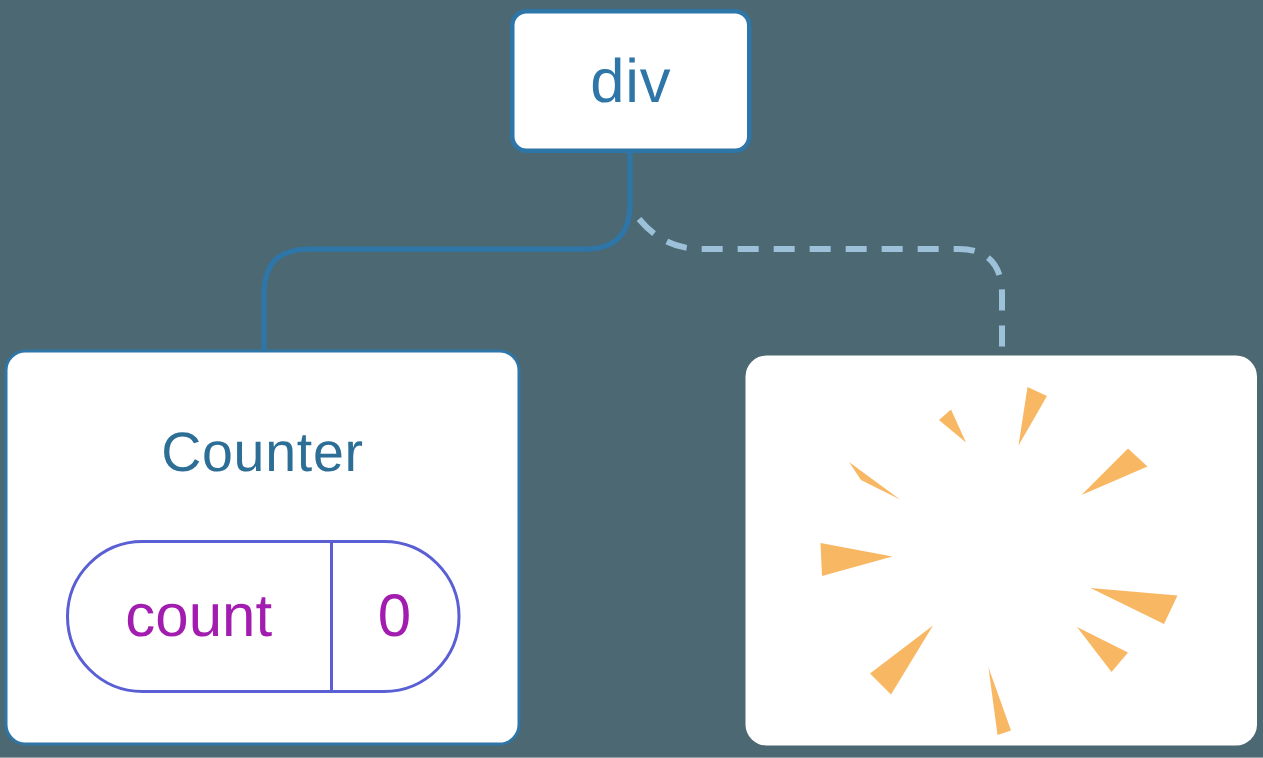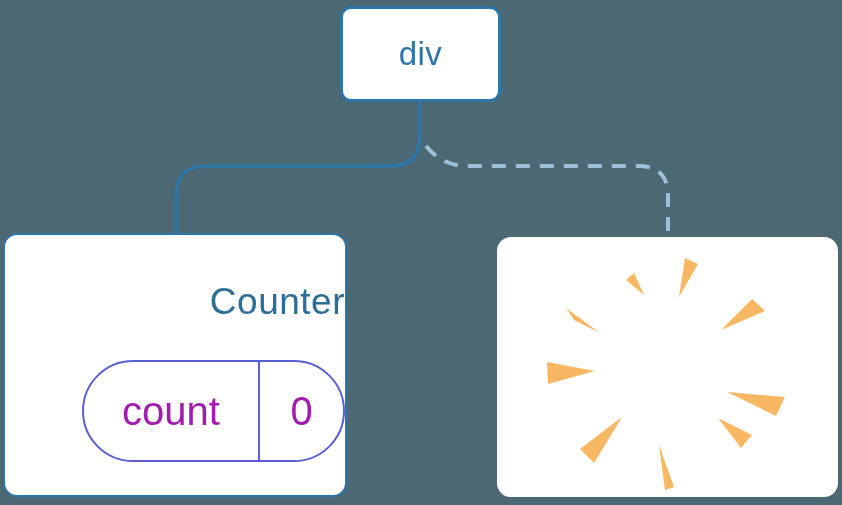--- a/index.html
+++ b/index.html
@@ -27,36 +27,36 @@
     width: 161px; height: 96px;
     background: #ffffff;
     border: 3px solid #2E75A8;
     border-radius: 11px;
     display: flex;
     align-items: center;
     justify-content: center;
   }
   .root-node .root-label {
     color: #2E75A8;
-    font-size: 33px;
+    font-size: 41px;
     font-weight: 500;
     letter-spacing: 0.5px;
   }
 
   
   .counter-card {
     position: absolute;
     left: 3px; top: 233px;
     width: 344px; height: 264px;
     background: #ffffff;
     border: 2px solid #2E75A8;
     border-radius: 14px;
     display: flex;
     flex-direction: column;
-    align-items: flex-end;
+    align-items: center;
   }
   .counter-title {
     margin-top: 46px;
     color: #2C6E95;
     font-size: 37px;
     font-weight: 500;
     letter-spacing: 0.5px;
   }
   .state-pill {
     margin-top: 37px;

